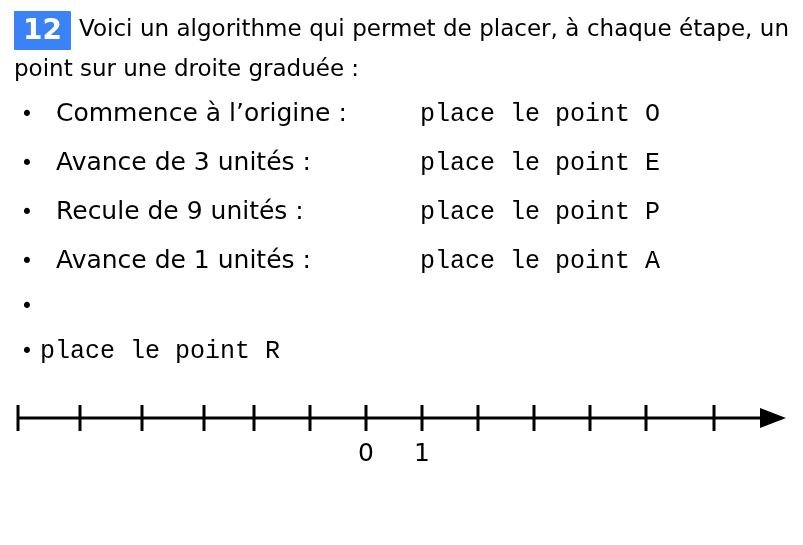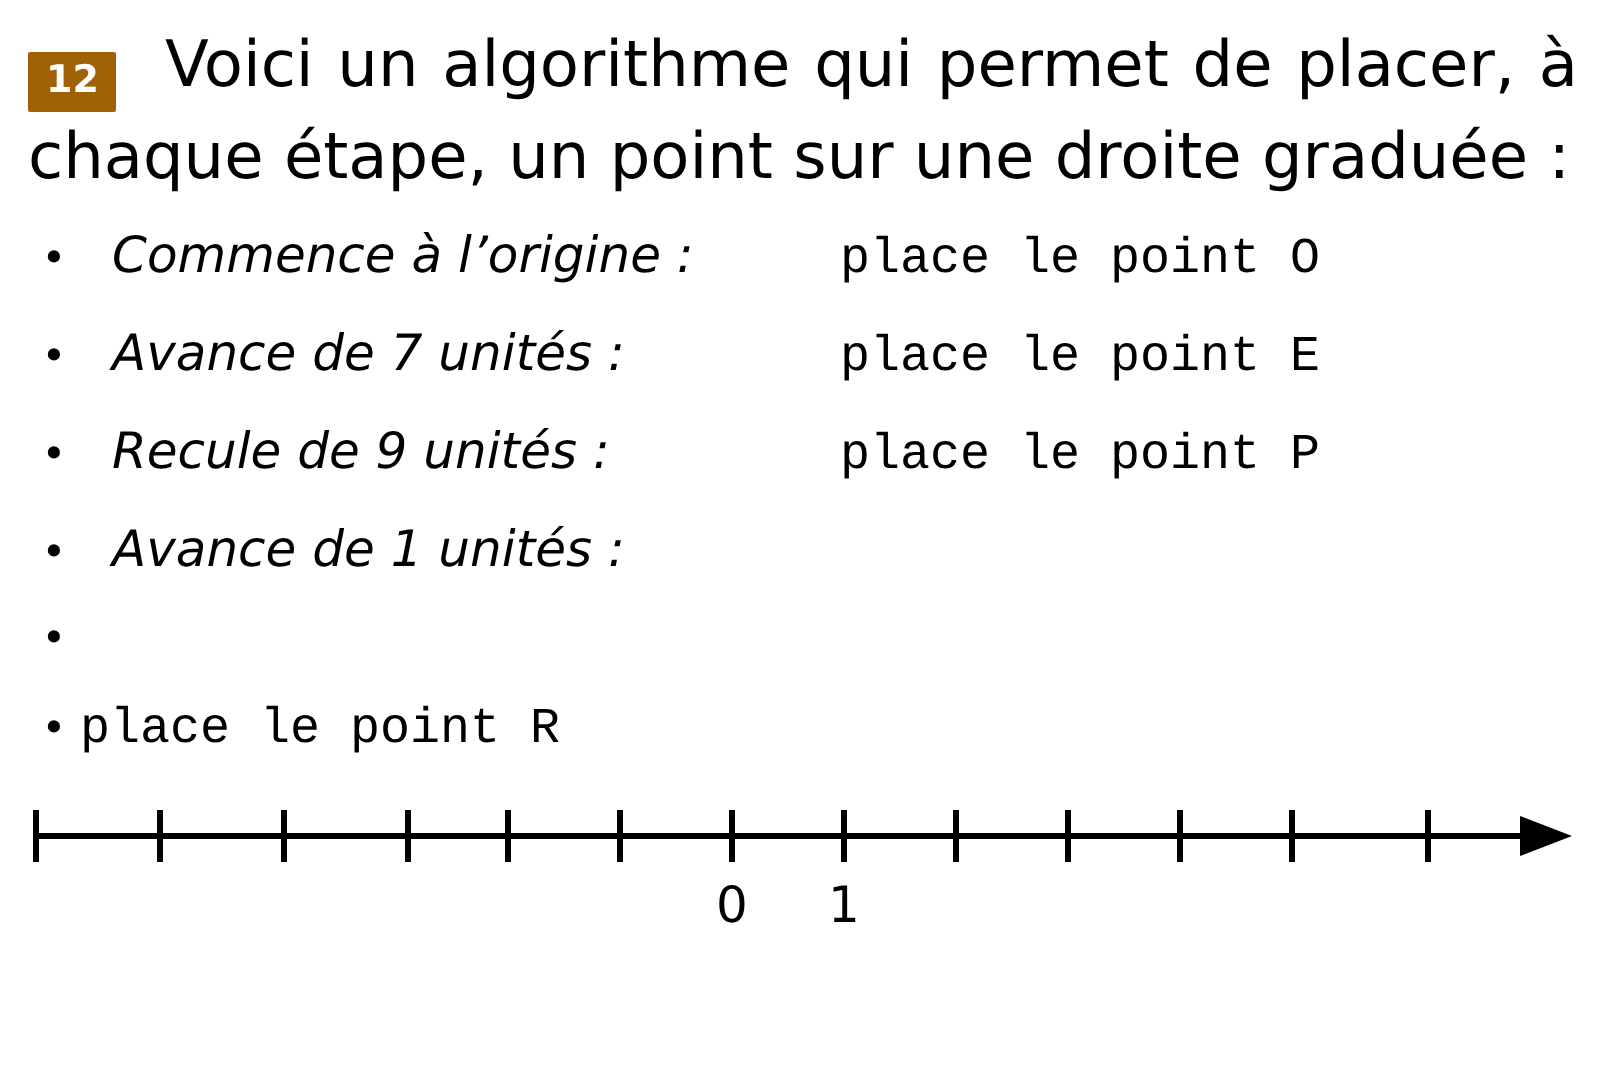--- a/index.html
+++ b/index.html
@@ -25,32 +25,32 @@
   
   .intro {
     font-size: 25px;
     line-height: 1.42;
     text-align: justify;
     text-justify: inter-word;
     margin: 0;
   }
   .intro .badge {
     display: inline-block;
-    background: #a16207;
+    background: #3b82f6;
     color: #ffffff;
     font-weight: bold;
-    font-size: 19px;
+    font-size: 28px;
     line-height: 1;
     padding: 5px 9px 6px 9px;
-    margin-right: 24px;
+    margin-right: 8px;
     vertical-align: -3px;
     border-radius: 1px;
   }
   .intro .intro-text {
-    font-size: 32px;
+    font-size: 23px;
   }
 
   
   .steps {
     list-style: none;
     margin: 14px 0 0 0;
     padding: 0;
   }
   .step {
     display: flex;
@@ -63,21 +63,20 @@
     width: 26px;
     flex: 0 0 26px;
     text-align: center;
     font-size: 21px;
     line-height: 1;
   }
   .step .action {
     flex: 0 0 380px;
     padding-left: 16px;
     box-sizing: border-box;
-    font-style: italic;
   }
   .step .result {
     flex: 1 1 auto;
     font-family: Liberation Mono, monospace;
   }
 
   
   .numberline-wrap {
     position: absolute;
     left: 0;
@@ -112,31 +111,32 @@
   </p>
 
   <ul class="steps">
     <li class="step">
       <span class="dot">•</span>
       <span class="action">Commence à l’origine :</span>
       <span class="result">place le point O</span>
     </li>
     <li class="step">
       <span class="dot">•</span>
-      <span class="action">Avance de 7 unités :</span>
+      <span class="action">Avance de 3 unités :</span>
       <span class="result">place le point E</span>
     </li>
     <li class="step">
       <span class="dot">•</span>
       <span class="action">Recule de 9 unités :</span>
       <span class="result">place le point P</span>
     </li>
     <li class="step">
       <span class="dot">•</span>
       <span class="action">Avance de 1 unités :</span>
+      <span class="result">place le point A</span>
     </li>
     <li class="step">
       <span class="dot">•</span>
     </li>
     <li class="step">
       <span class="dot">•</span>
       <span class="result">place le point R</span>
     </li>
   </ul>
 

